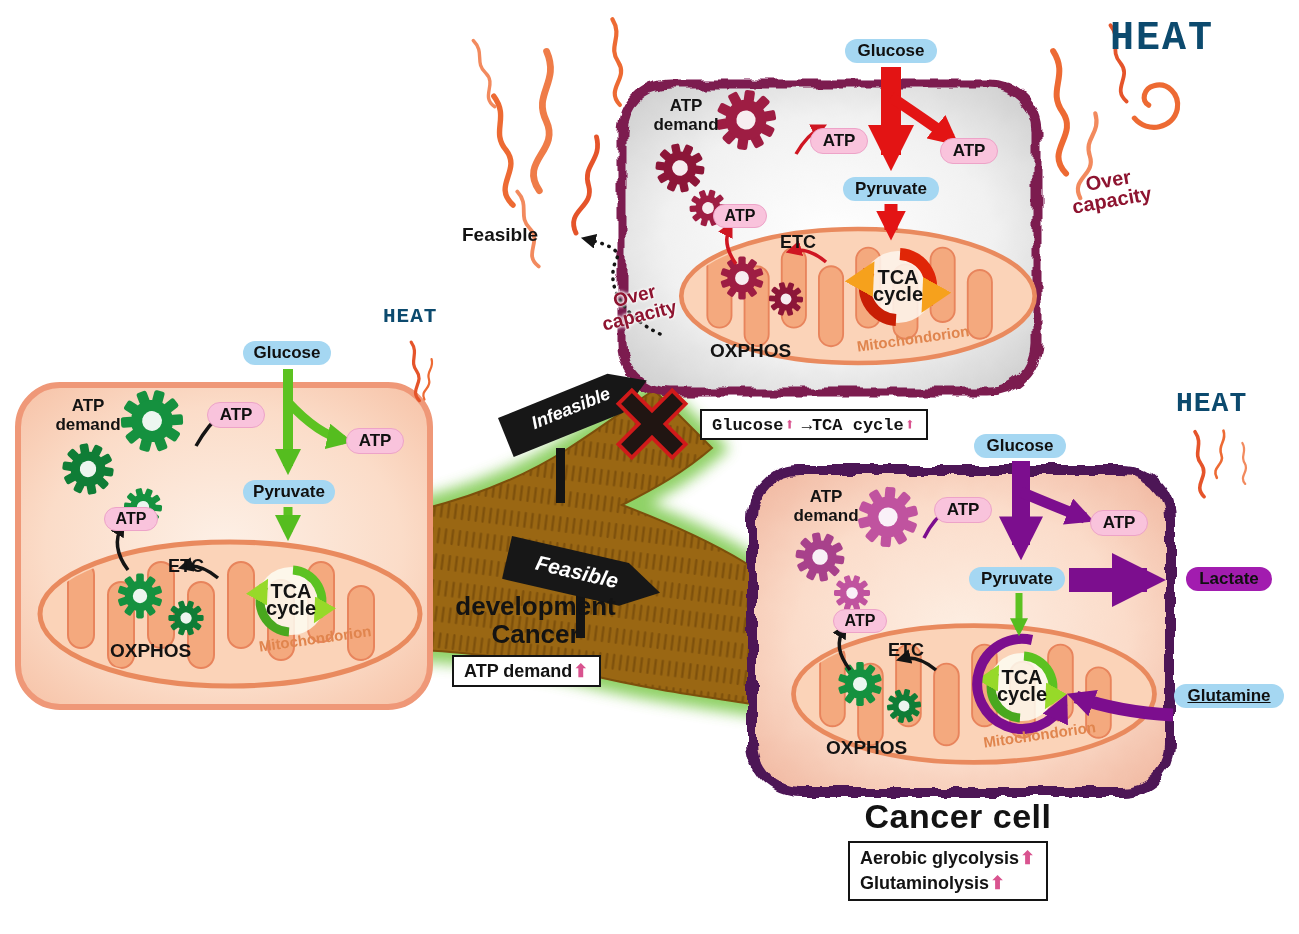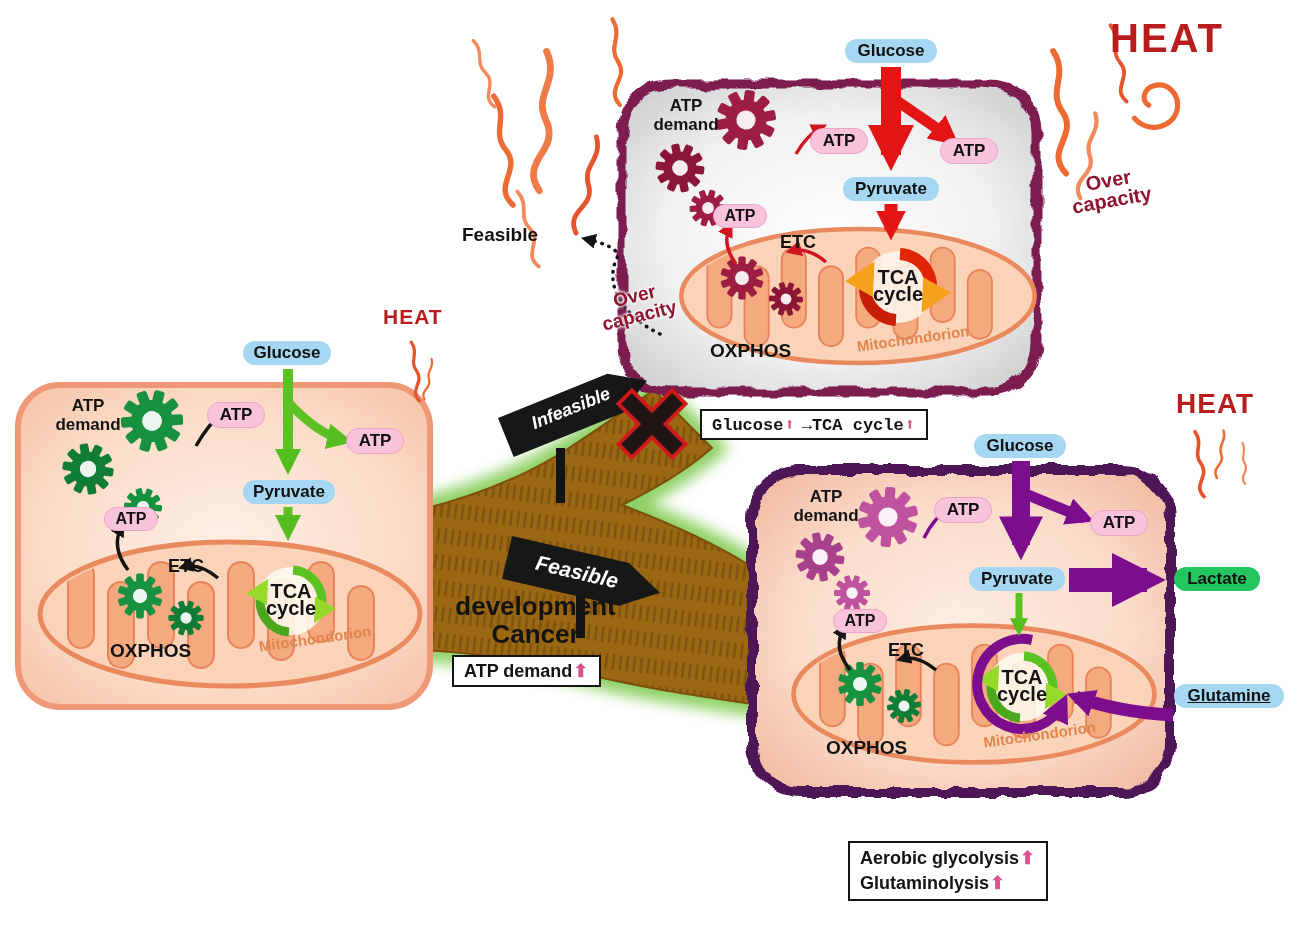--- a/index.html
+++ b/index.html
@@ -5,27 +5,27 @@
   html,body{margin:0;padding:0;background:#fff;}
   body{font-family:"Liberation Sans",sans-serif;}
   #stage{position:relative;width:1299px;height:934px;background:#ffffff;overflow:hidden;}
   #art{position:absolute;left:0;top:0;}
   #labels{position:absolute;left:0;top:0;width:100%;height:100%;}
   .lbl{position:absolute;font-weight:bold;color:#131313;white-space:nowrap;}
   .ctr{text-align:center;}
   .pill{position:absolute;border-radius:14px;font-weight:bold;font-size:17px;text-align:center;padding:2px 0;color:#101010;}
   .pill.blue{background:#a5d7f2;}
   .pill.pink{background:#f9c3dc;border:1px solid #eda3c8;}
-  .pill.purple{background:#22c55e;}
+  .pill.purple{background:#a21caf;margin-left:12px;}
   .box{position:absolute;background:#ffffff;border:2.5px solid #141414;font-weight:bold;font-size:17px;color:#131313;padding:3px 10px;white-space:nowrap;}
   .up{color:#d9538f;padding:0 1px;}
   .gap{margin-left:6px;}
   .two{line-height:19px;}
   .tca-lbl{font-size:20px;line-height:17px;}
-  .heat{color:#b91c1c;font-weight:bold;letter-spacing:1px;}
+  .heat{color:#0c4a6e;font-weight:bold;letter-spacing:1px;font-family:Liberation Mono, monospace;}
   .overcap{color:#8e1430;font-size:19px;line-height:20px;font-weight:bold;text-align:center;
            text-shadow:0 0 3px #fff,0 0 3px #fff,0 0 4px #fff;}
   .sign-label{position:absolute;color:#ffffff;font-style:italic;font-weight:bold;text-align:center;}
   .mito-lbl{color:#e0854e;font-size:15px;font-weight:bold;text-align:center;}
   .title{font-size:34px;letter-spacing:0.5px;}
 </style>
 </head>
 <body>
 
 <div id="stage">
@@ -347,19 +347,20 @@
   <div class="pill pink" style="left:833px;top:609px;width:52px;font-size:16px;">ATP</div>
   <div class="lbl" style="left:888px;top:640px;font-size:18px;">ETC</div>
   <div class="lbl ctr tca-lbl" style="left:992px;top:669px;width:60px;">
     <div>TCA</div>
     <div>cycle</div>
   </div>
   <div class="lbl" style="left:826px;top:737px;font-size:19px;">OXPHOS</div>
   <div class="lbl mito-lbl" style="left:972px;top:726px;width:135px;transform:rotate(-8deg);">Mitochondorion</div>
   <div class="pill blue" style="left:1174px;top:684px;width:110px;text-decoration:underline;">Glutamine</div>
   <div class="lbl heat" style="left:1176px;top:388px;font-size:28px;">HEAT</div>
+  <div class="lbl ctr title" style="left:788px;top:797px;width:340px;">Cancer cell</div>
   <div class="box" style="left:848px;top:841px;font-size:18px;line-height:25px;">
     <div><span>Aerobic glycolysis</span><span class="up">⬆</span></div>
     <div><span>Glutaminolysis</span><span class="up">⬆</span></div>
   </div>
 
 </div>
 </div>
 
 </body></html>

